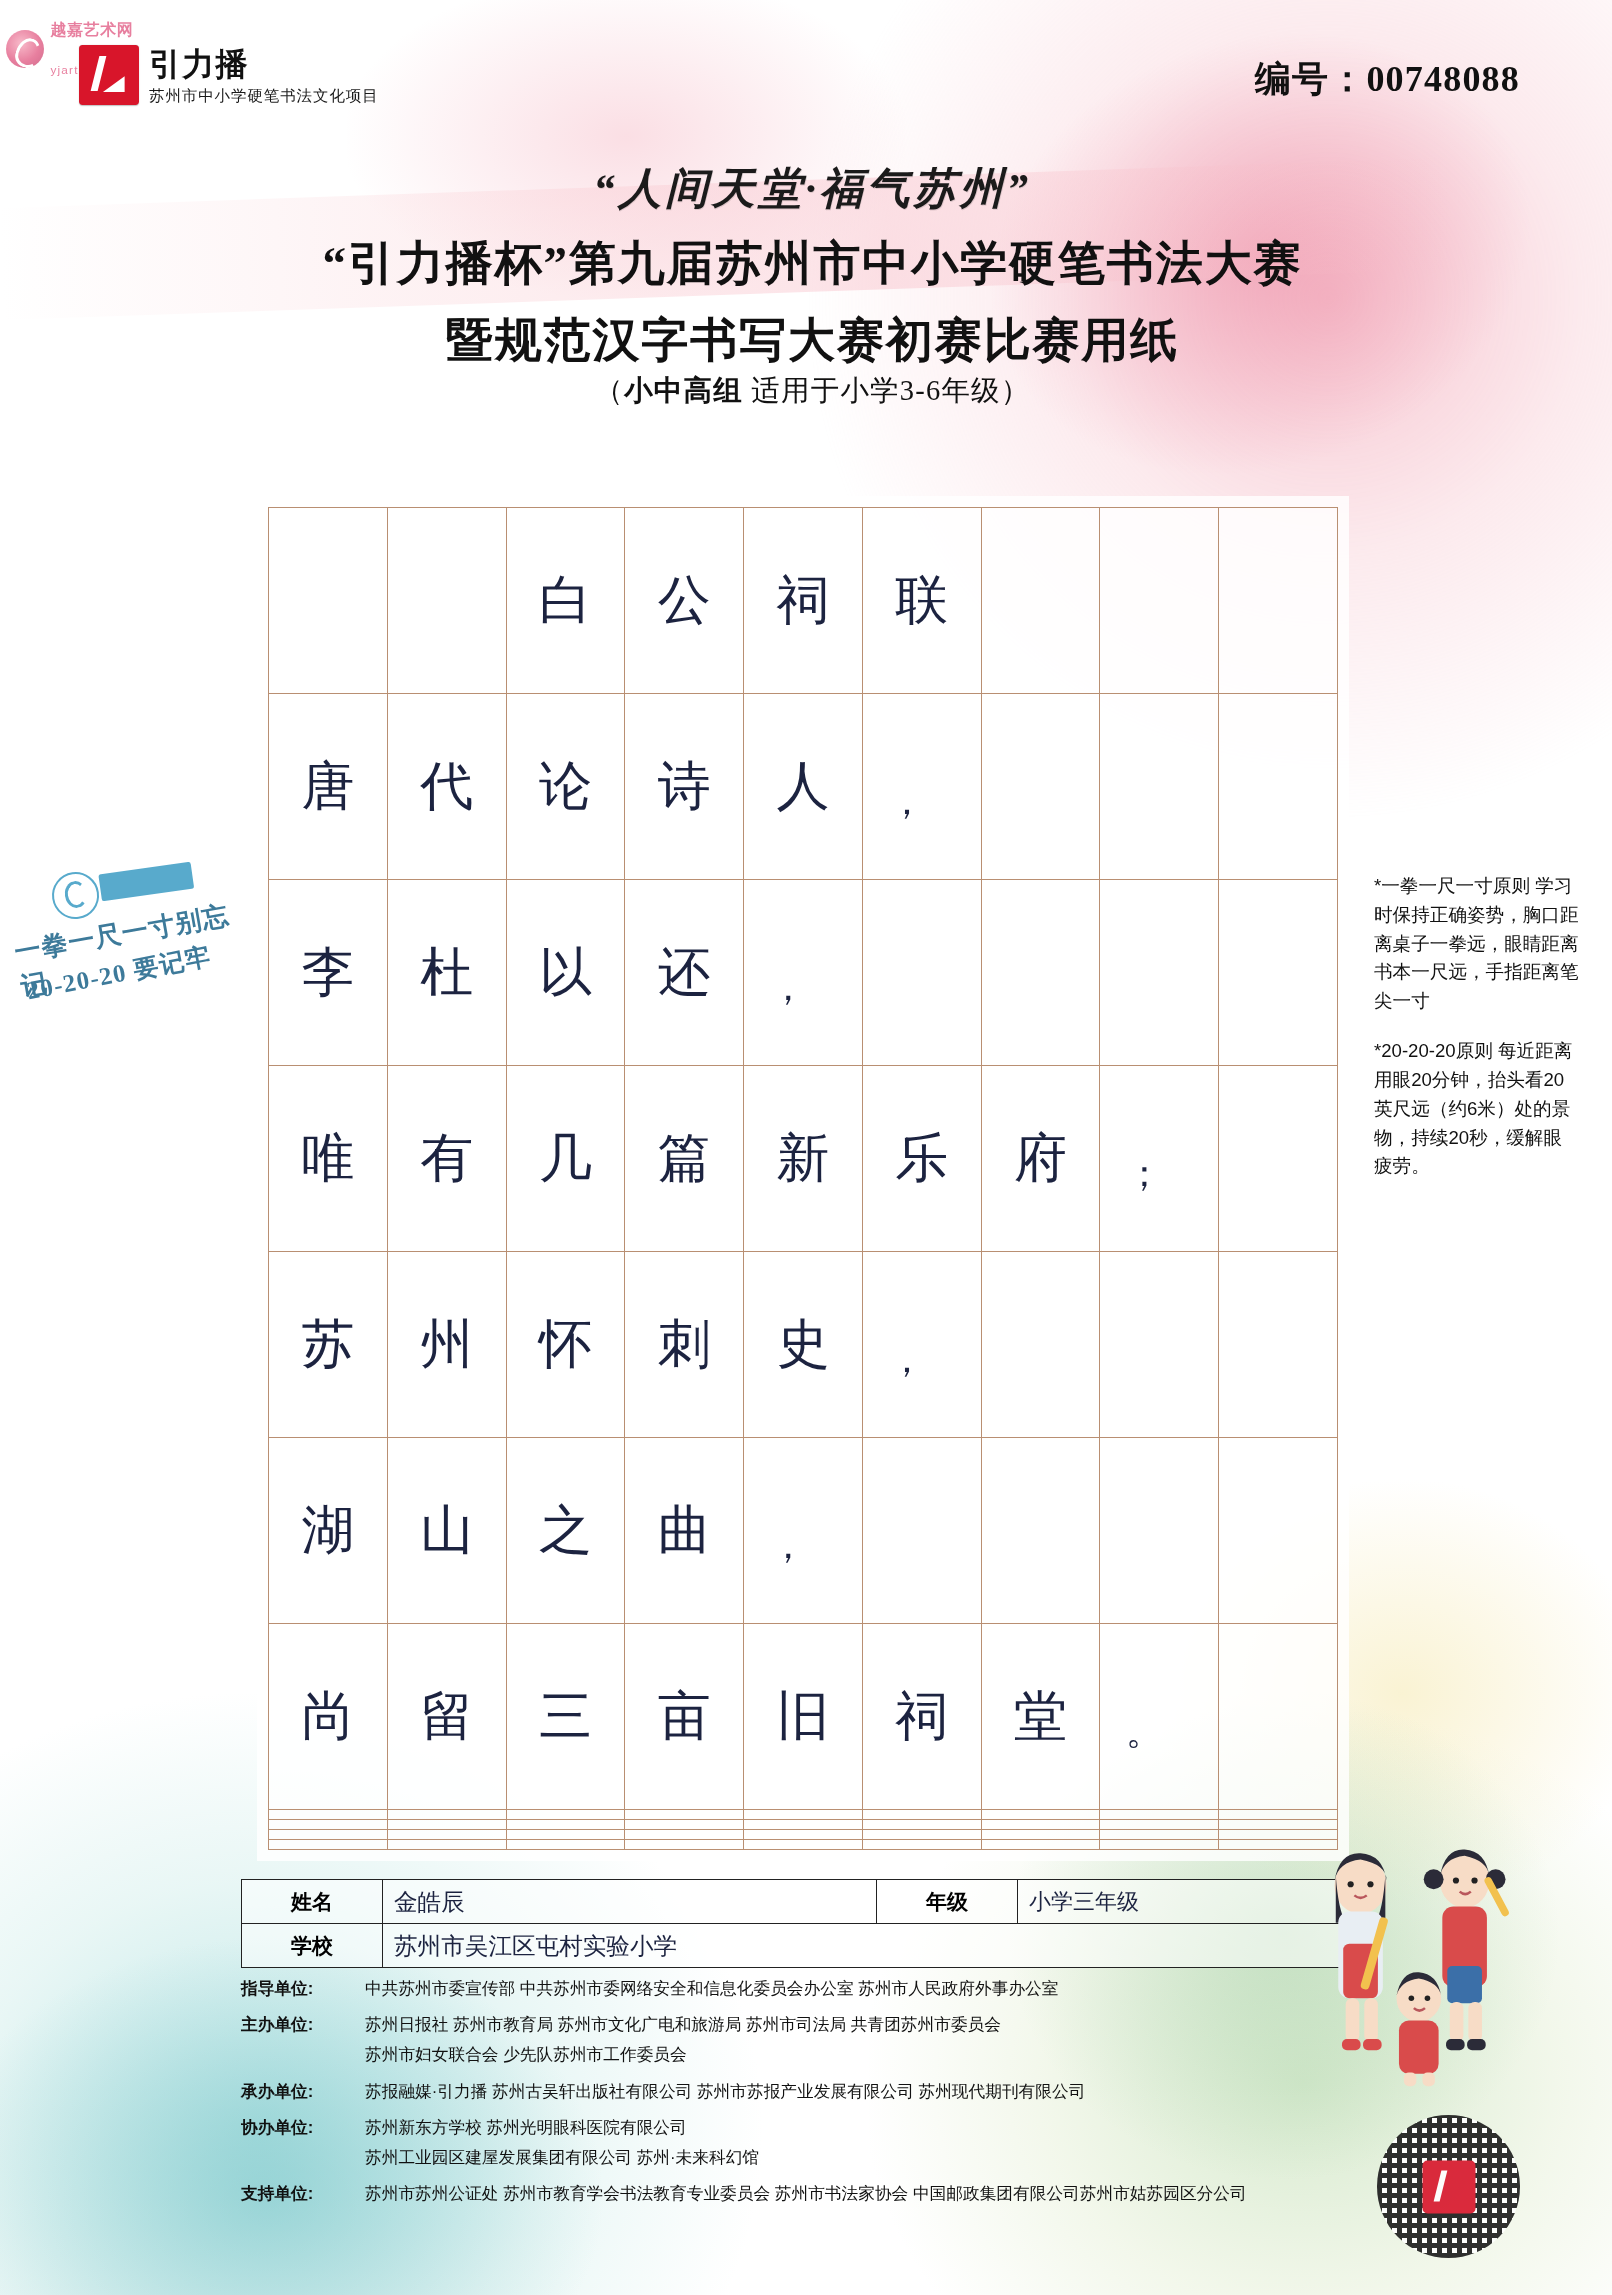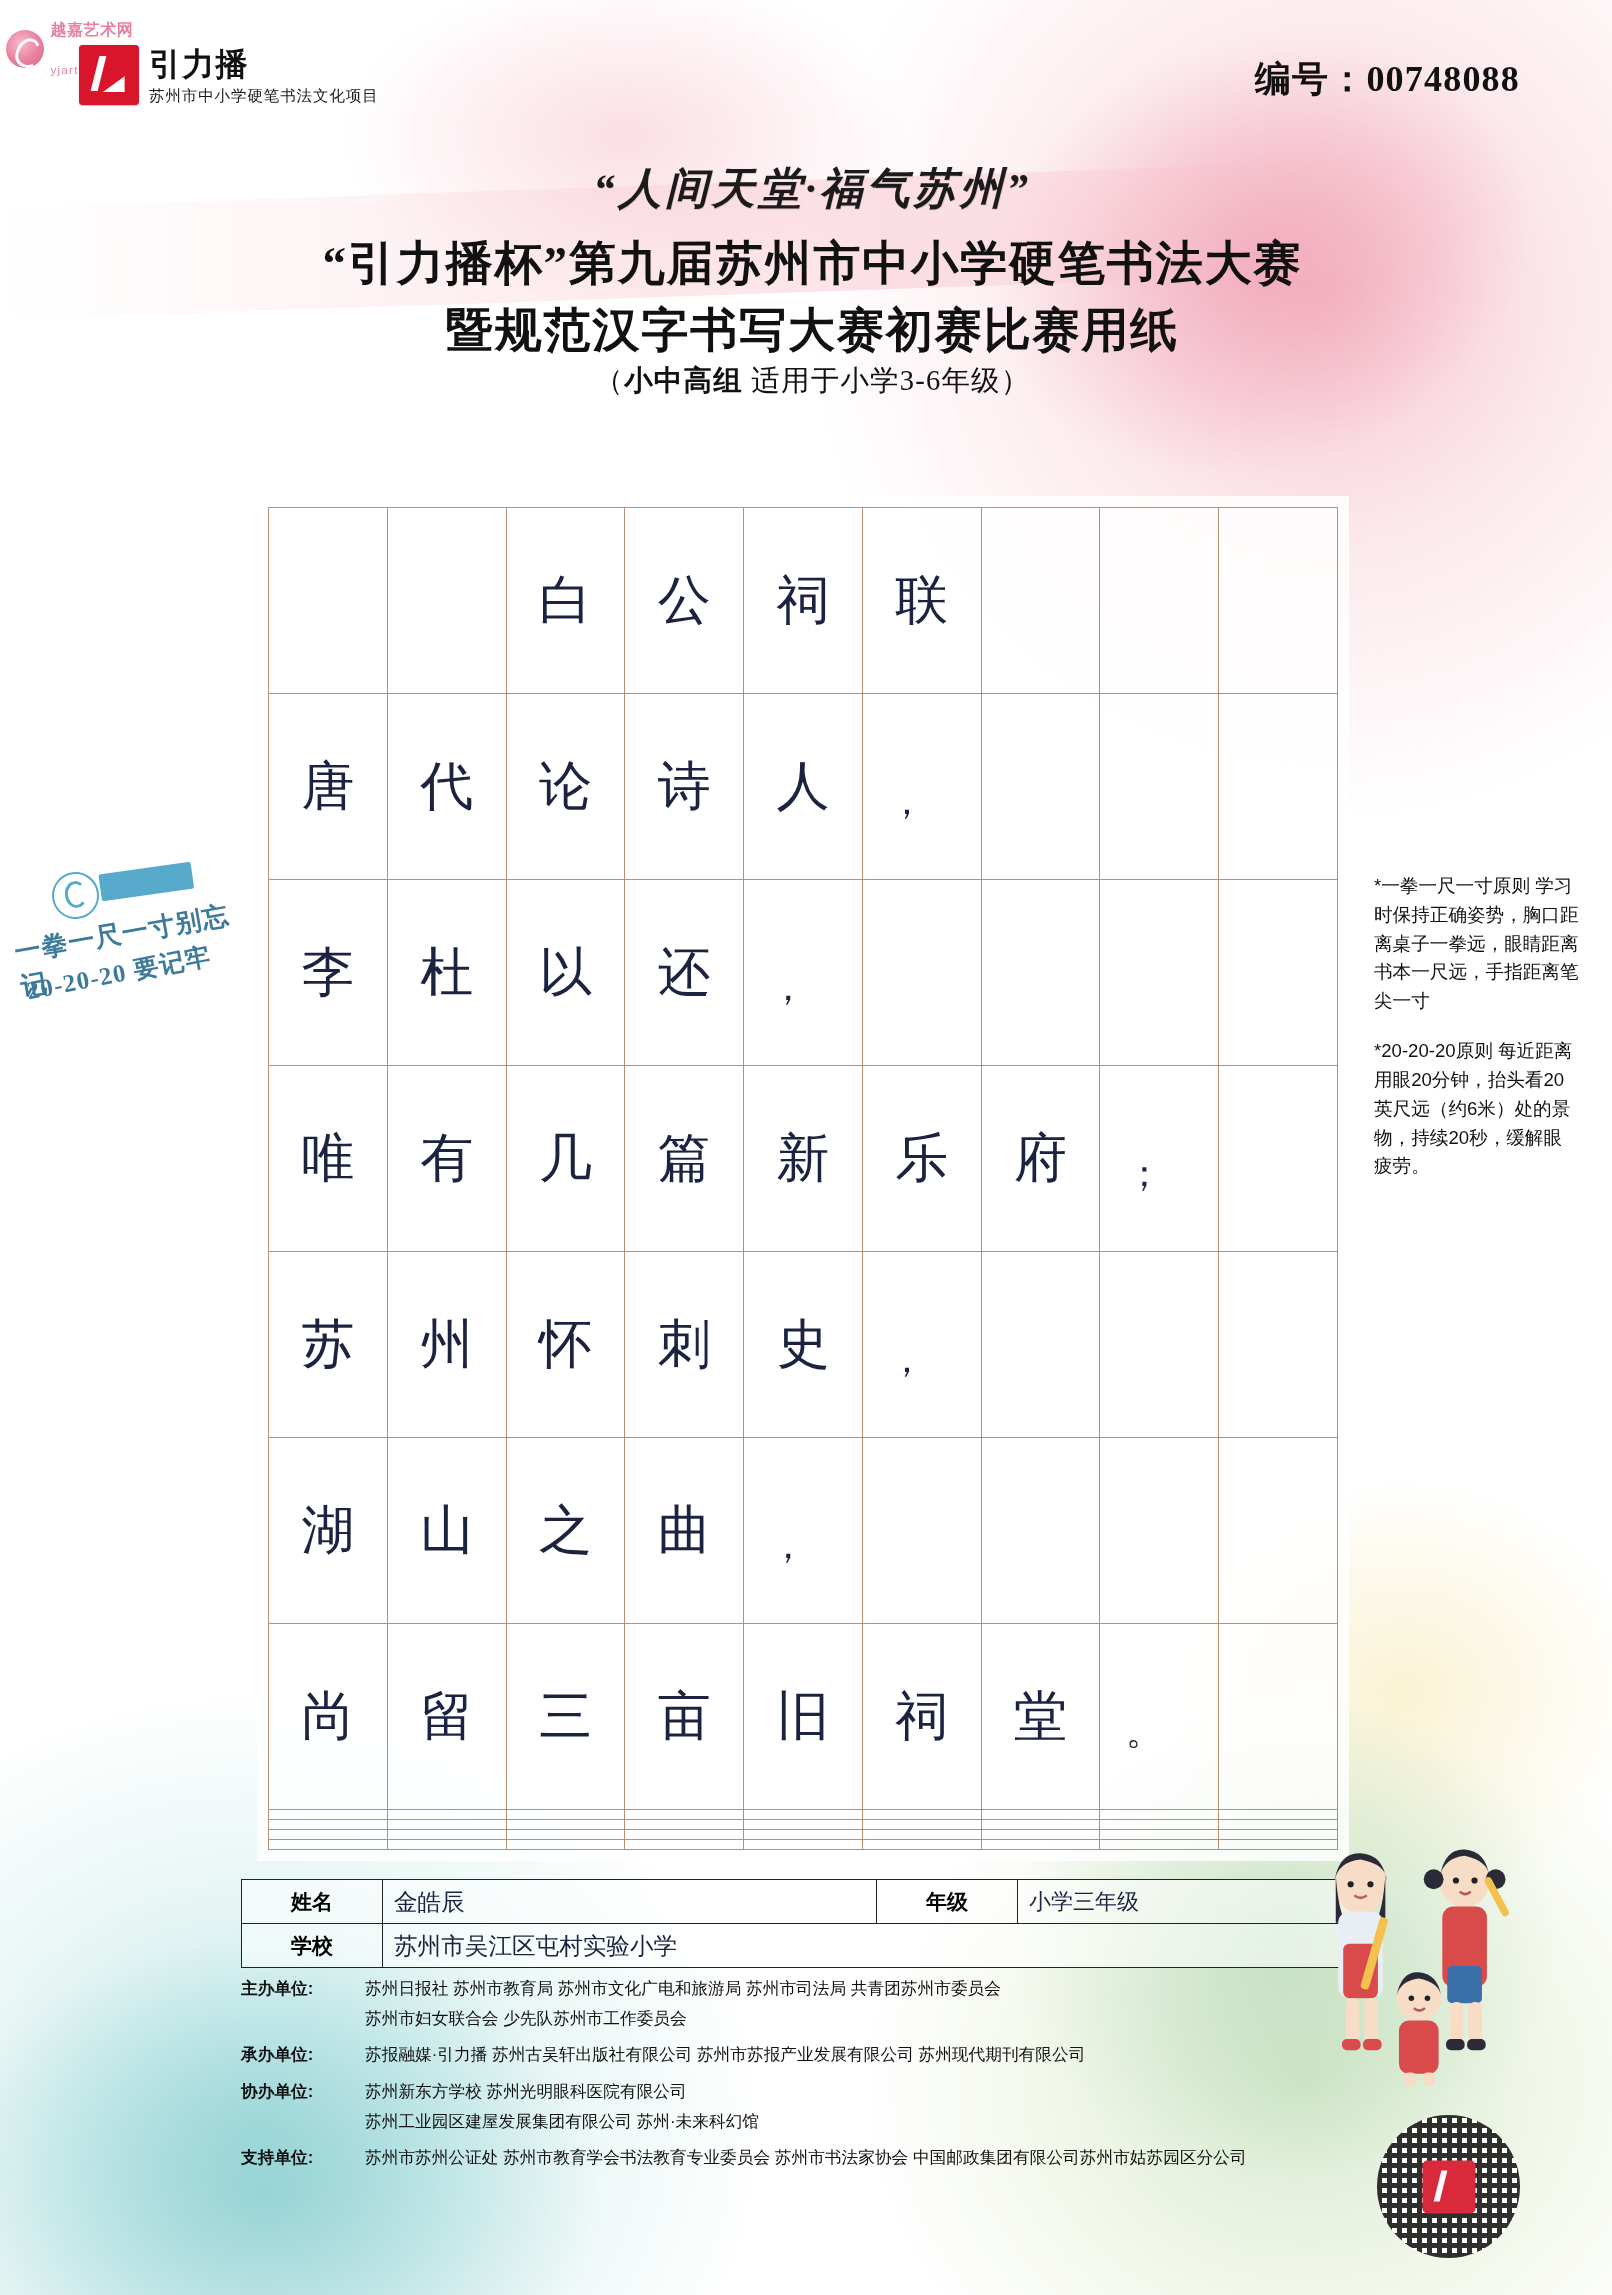--- a/index.html
+++ b/index.html
@@ -100,21 +100,21 @@
     font-family:"Liberation Serif","DejaVu Serif",serif;
     font-size:43px;color:#1b1b1b;font-weight:bold;font-style:italic;letter-spacing:3.7px;
     text-shadow:0.6px 0.6px 0 rgba(0,0,0,.12);
   }
   .title-main{
     font-family:"Liberation Serif","DejaVu Serif",serif;
     font-size:47px;font-weight:bold;color:#111;letter-spacing:1.9px;margin-top:13.6px;
   }
   .title-main2{
     font-family:"Liberation Serif","DejaVu Serif",serif;
-    font-size:47px;font-weight:bold;color:#111;letter-spacing:1.9px;margin-top:4px;
+    font-size:47px;font-weight:bold;color:#111;letter-spacing:1.9px;margin-top:14px;
   }
   .title-sub{
     font-size:28.5px;color:#111;letter-spacing:1.2px;
     font-family:"Liberation Serif","DejaVu Serif",serif;
   }
   .title-sub b{font-weight:bold;}
 
   
   .grid-panel{
     position:absolute;left:257px;top:496px;width:1092px;height:1365px;
@@ -404,20 +404,26 @@
       <td class="val2">小学三年级</td>
     </tr>
     <tr>
       <td class="lbl">学校</td>
       <td class="val" colspan="3">苏州市吴江区屯村实验小学</td>
     </tr>
   </tbody>
 </table>
 
 <div class="sponsors" id="sponsors">
+    <div class="sp-row">
+      <div class="sp-label">指导单位:</div>
+      <div class="sp-body">
+        <div>中共苏州市委宣传部  中共苏州市委网络安全和信息化委员会办公室  苏州市人民政府外事办公室</div>
+      </div>
+    </div>
     <div class="sp-row">
       <div class="sp-label">主办单位:</div>
       <div class="sp-body">
         <div>苏州日报社  苏州市教育局  苏州市文化广电和旅游局  苏州市司法局  共青团苏州市委员会</div>
         <div>苏州市妇女联合会  少先队苏州市工作委员会</div>
       </div>
     </div>
     <div class="sp-row">
       <div class="sp-label">承办单位:</div>
       <div class="sp-body">

